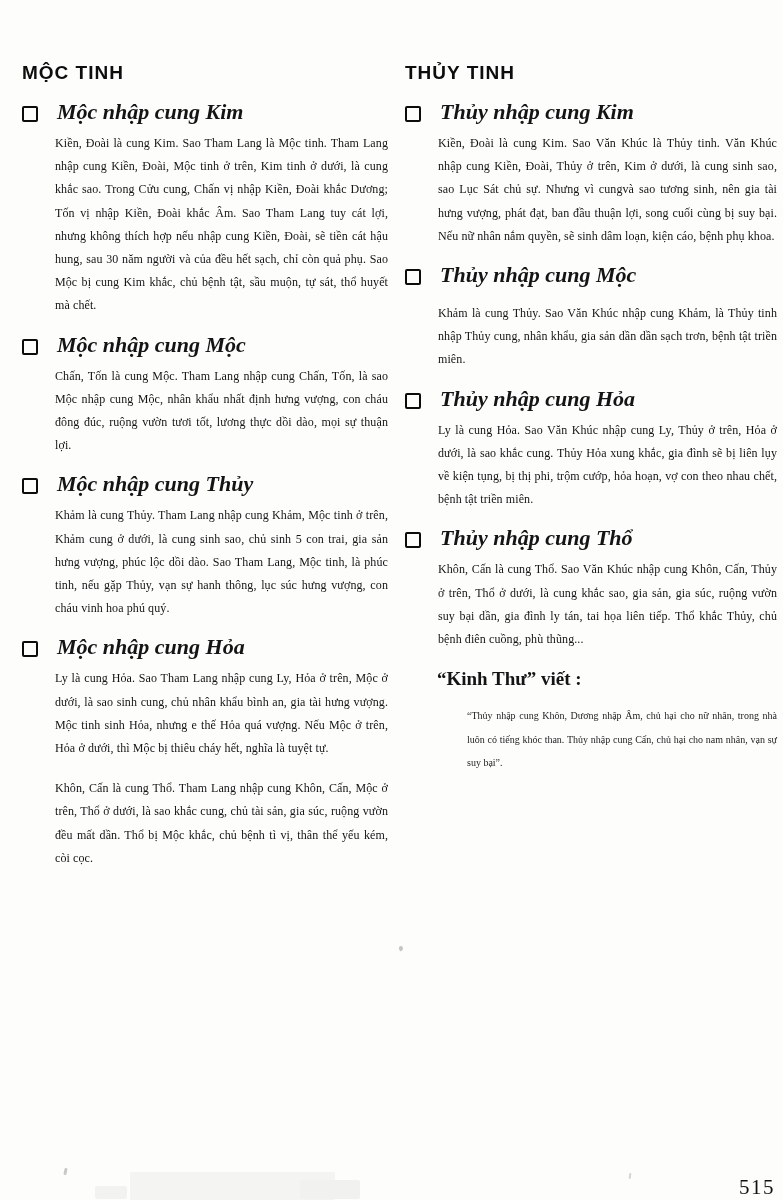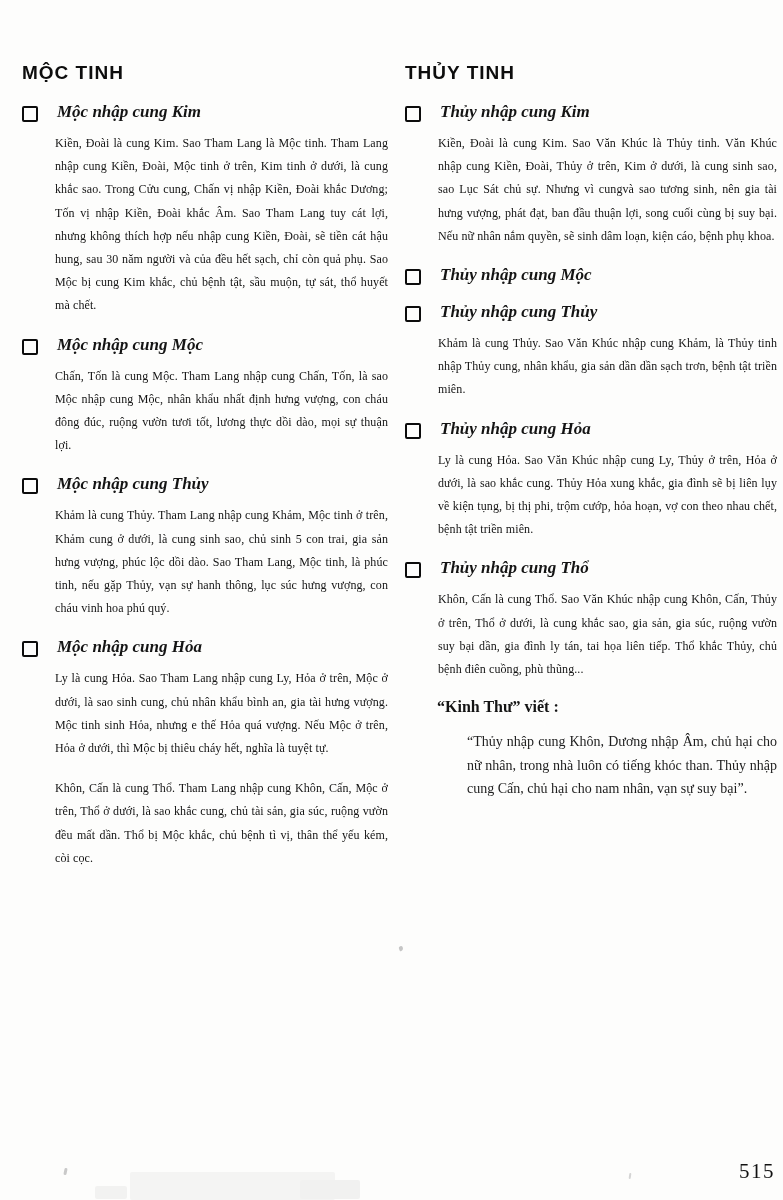--- a/index.html
+++ b/index.html
@@ -43,49 +43,49 @@
     width:12px;height:12px;
     border:2px solid #0c0c0c;
     border-radius:2px;
     margin:4px 19px 0 0;
     flex:0 0 auto;
     background:transparent;
   }
   .sec-title{
     font-style:italic;
     font-weight:600;
-    font-size:17px;
+    font-size:22px;
     color:#141414;
     line-height:20px;
   }
   .body-par{
     margin:0 0 0 33px;
     font-size:12px;
     line-height:23.2px;
     text-align:justify;
     color:#141414;
     letter-spacing:0.1px;
   }
   .kinh-label{
     margin:0 0 0 32px;
     font-weight:bold;
-    font-size:16px;
+    font-size:19px;
     color:#141414;
   }
   .kinh-quote{
     margin:14px 0 0 62px;
-    font-size:14px;
+    font-size:10px;
     line-height:23.5px;
     text-align:justify;
     color:#1d1d1d;
   }
   .page-number{
     position:absolute;
     right:8px;
-    bottom:16px;
+    bottom:0px;
     font-size:21px;
     letter-spacing:1.5px;
     color:#111;
     font-family:Liberation Serif, serif;
   }
   
   .artifact{position:absolute;pointer-events:none;}
   .smudge-a{left:95px;top:1186px;width:32px;height:13px;background:#f2f2f1;border-radius:2px;}
   .smudge-b{left:130px;top:1172px;width:205px;height:28px;background:#f4f4f3;border-radius:2px;}
   .smudge-c{left:300px;top:1180px;width:60px;height:19px;background:#f1f1f0;border-radius:2px;}
@@ -151,24 +151,20 @@
       </div>
 
       <div class="section">
         <div class="sec-title-row">
           <span class="checkbox"></span>
           <span class="sec-title">Thủy nhập cung Mộc</span>
         </div>
       </div>
 
       <div class="section">
-        <div class="sec-title-row">
-          <span class="checkbox"></span>
-          <span class="sec-title">Thủy nhập cung Thủy</span>
-        </div>
         <p class="body-par">Khảm là cung Thủy. Sao Văn Khúc nhập cung Khảm, là Thủy tinh nhập Thủy cung, nhân khẩu, gia sản dần dần sạch trơn, bệnh tật triền miên.</p>
       </div>
 
       <div class="section">
         <div class="sec-title-row">
           <span class="checkbox"></span>
           <span class="sec-title">Thủy nhập cung Hỏa</span>
         </div>
         <p class="body-par">Ly là cung Hỏa. Sao Văn Khúc nhập cung Ly, Thủy ở trên, Hỏa ở dưới, là sao khắc cung. Thủy Hỏa xung khắc, gia đình sẽ bị liên lụy về kiện tụng, bị thị phi, trộm cướp, hỏa hoạn, vợ con theo nhau chết, bệnh tật triền miên.</p>
       </div>

